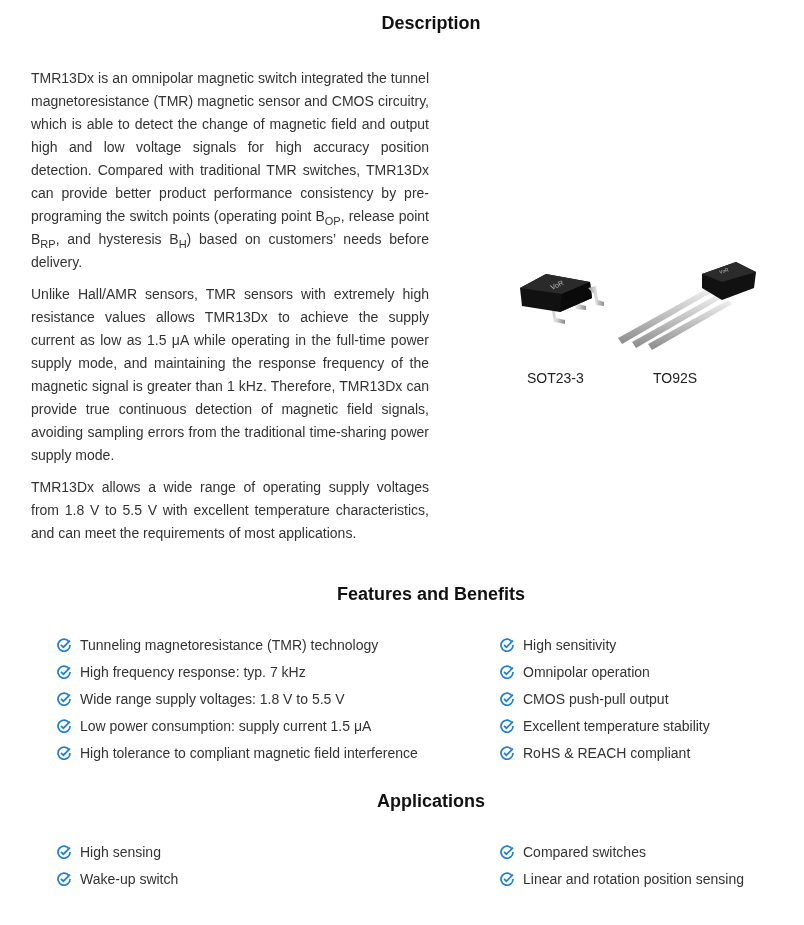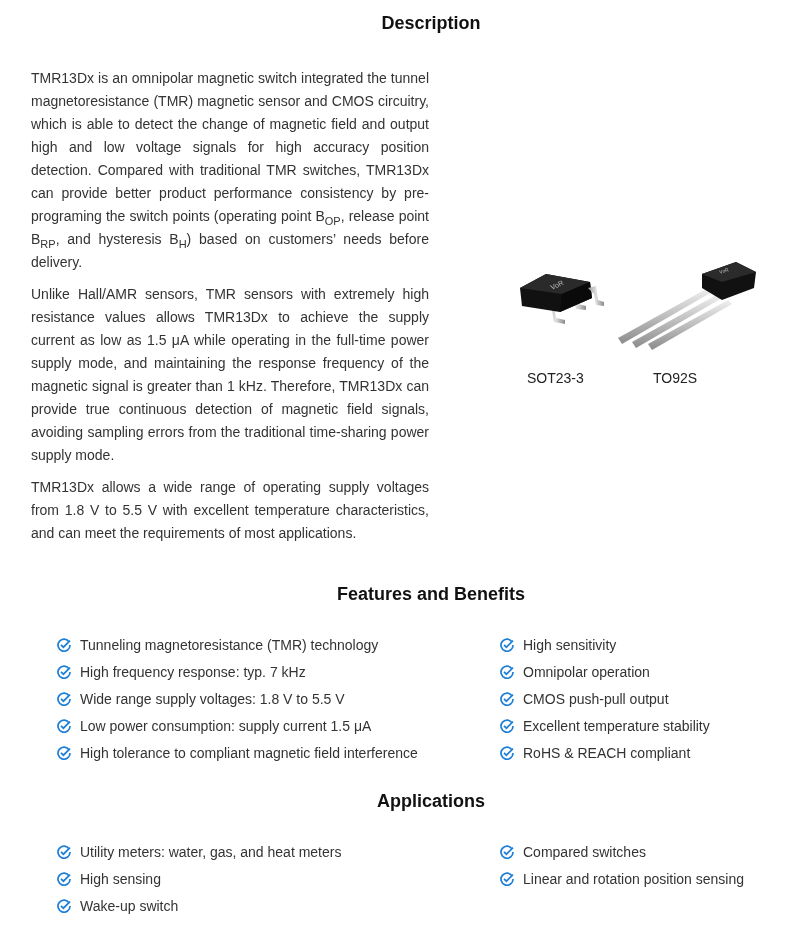--- a/index.html
+++ b/index.html
@@ -172,27 +172,20 @@
 </ul>
 
 <div id="app-title" class="section-title">Applications</div>
 
 <ul id="app-left" class="list">
   <li>
       <svg class="check" viewBox="0 0 14 14">
         <path d="M12.2 4.2 A6 6 0 1 0 13 7" fill="none" stroke="#1e7fd6" stroke-width="1.7"></path>
         <path d="M4 6.8 L6.4 9.2 L13 2.6" fill="none" stroke="#1e7fd6" stroke-width="1.7"></path>
       </svg>
-      <span>Utility meters: water, gas, and heat meters</span>
-    </li>
-  <li>
-      <svg class="check" viewBox="0 0 14 14">
-        <path d="M12.2 4.2 A6 6 0 1 0 13 7" fill="none" stroke="#1e7fd6" stroke-width="1.7"></path>
-        <path d="M4 6.8 L6.4 9.2 L13 2.6" fill="none" stroke="#1e7fd6" stroke-width="1.7"></path>
-      </svg>
       <span>High sensing</span>
     </li>
   <li>
       <svg class="check" viewBox="0 0 14 14">
         <path d="M12.2 4.2 A6 6 0 1 0 13 7" fill="none" stroke="#1e7fd6" stroke-width="1.7"></path>
         <path d="M4 6.8 L6.4 9.2 L13 2.6" fill="none" stroke="#1e7fd6" stroke-width="1.7"></path>
       </svg>
       <span>Wake-up switch</span>
     </li>
 </ul>

